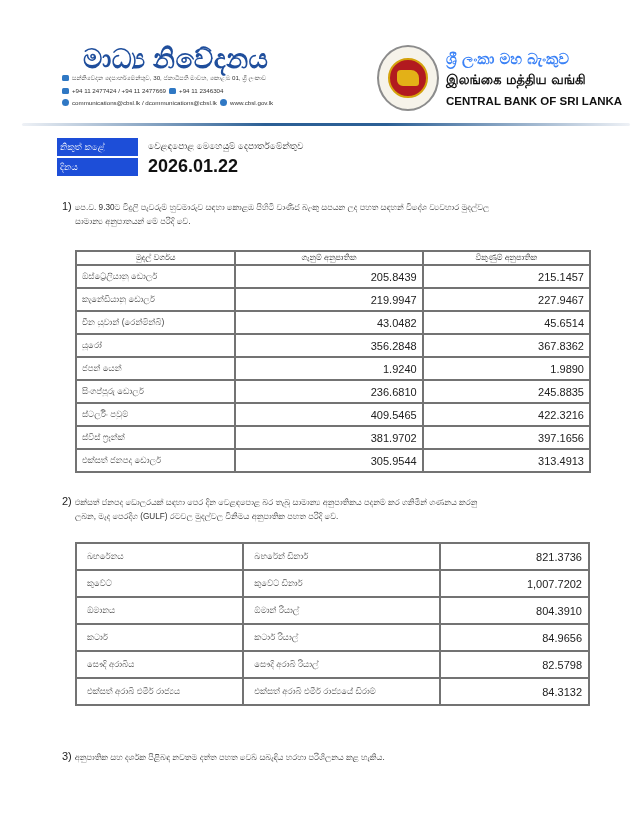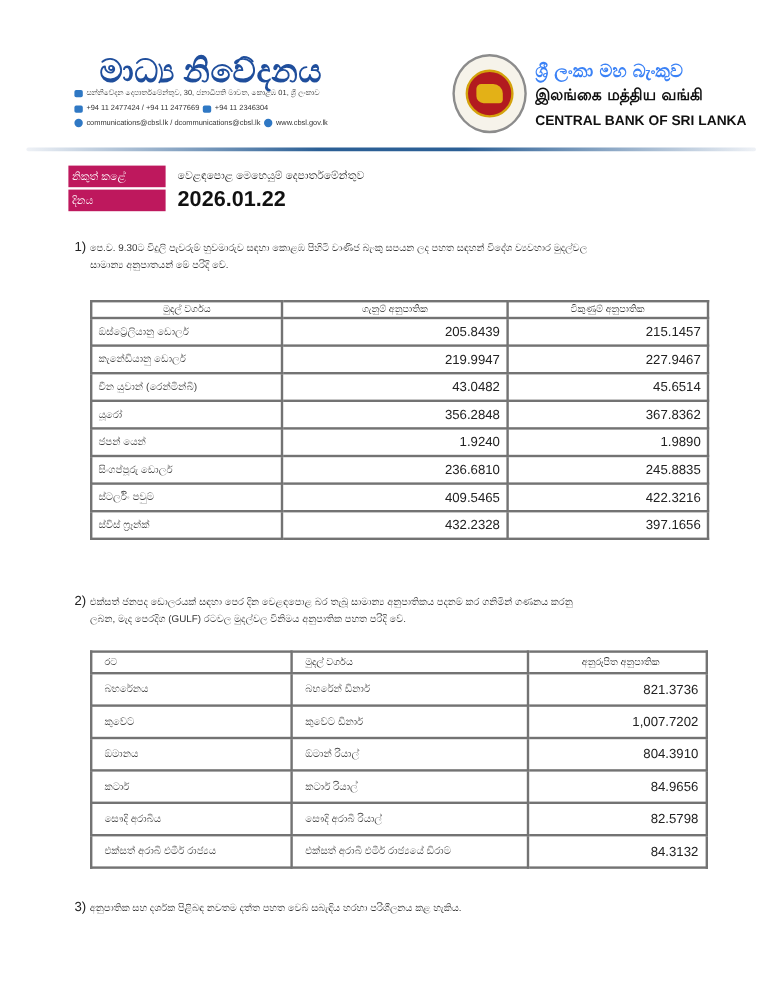--- a/index.html
+++ b/index.html
@@ -17,21 +17,21 @@
   .seal-inner { width: 40px; height: 40px; border-radius: 50%; background: #b21a1f; border: 2px solid #d4a20c; display: flex; align-items: center; justify-content: center; }
   .seal-lion { width: 22px; height: 16px; background: #e3b117; border-radius: 4px 8px 3px 6px; }
   .bank1 { position: absolute; left: 446px; top: 50px; font-size: 15px; font-weight: bold; color: #3b82f6; font-family: "DejaVu Sans", sans-serif; }
   .bank2 { position: absolute; left: 446px; top: 72px; font-size: 13px; font-weight: bold; color: #111; font-family: "DejaVu Sans", sans-serif; }
   .bank3 { position: absolute; left: 446px; top: 95px; font-size: 11.5px; font-weight: bold; color: #111; }
   .divider { position: absolute; left: 22px; top: 123px; width: 608px; height: 3px; background: linear-gradient(to right, rgba(200,210,225,0.3), #2b5f95 40%, #2b5f95 60%, rgba(200,210,225,0.3)); border-radius: 2px; }
 
   
   .meta { position: absolute; left: 57px; top: 137px; }
   .meta-row { display: flex; align-items: center; height: 19px; margin-bottom: 1px; }
-  .meta-label { width: 81px; height: 18px; background: #be185d; color: #fff; font-size: 9px; padding-left: 3px; line-height: 18px; }
+  .meta-label { width: 81px; height: 18px; background: #1d4ed8; color: #fff; font-size: 9px; padding-left: 3px; line-height: 18px; }
   .meta-value { padding-left: 10px; font-size: 9px; color: #222; }
   .meta-value.date { font-size: 18px; font-weight: bold; color: #111; }
 
   
   .para { position: absolute; left: 62px; width: 545px; font-size: 8.2px; color: #333; line-height: 14px; }
   .para .num { font-size: 11px; color: #222; margin-right: 3px; }
   .para .cont { display: block; padding-left: 13px; }
   .p1 { top: 199px; } .p2 { top: 494px; } .p3 { top: 749px; }
   .link { display: block; padding-left: 13px; color: #1a3fb5; text-decoration: underline; font-family: "Liberation Serif", serif; font-size: 9px; }
 
@@ -139,43 +139,43 @@
         <td class="num">236.6810</td>
         <td class="num">245.8835</td>
       </tr>
   <tr>
         <td class="name">ස්ටර්ලිං පවුම්</td>
         <td class="num">409.5465</td>
         <td class="num">422.3216</td>
       </tr>
   <tr>
         <td class="name">ස්විස් ෆ්‍රෑන්ක්</td>
-        <td class="num">432.2328</td>
+        <td class="num">381.9702</td>
         <td class="num">397.1656</td>
+      </tr>
+  <tr>
+        <td class="name">එක්සත් ජනපද ඩොලර්</td>
+        <td class="num">305.9544</td>
+        <td class="num">313.4913</td>
       </tr>
 </tbody>
   </table>
 
 <div class="para p2">
   <span class="num">2)</span><span>එක්සත් ජනපද ඩොලරයක් සඳහා පෙර දින වෙළඳපොළ බර තැබූ සාමාන්‍ය අනුපාතිකය පදනම් කර ගනිමින් ගණනය කරනු</span>
   <span class="cont">ලබන, මැද පෙරදිග (GULF) රටවල මුදල්වල විනිමය අනුපාතික පහත පරිදි වේ.</span>
 </div>
 
 <table class="t2">
   <colgroup>
       <col style="width:168px">
       <col style="width:198px">
       <col style="width:149px">
     </colgroup>
   <tbody>
-      <tr>
-    <th>රට</th>
-    <th>මුදල් වර්ගය</th>
-    <th class="c3">අනුරූපිත අනුපාතික</th>
-  </tr>
   <tr>
         <td>බහරේනය</td>
         <td>බහරේන් ඩිනාර්</td>
         <td class="num">821.3736</td>
       </tr>
   <tr>
         <td>කුවේට්</td>
         <td>කුවේට් ඩිනාර්</td>
         <td class="num">1,007.7202</td>
       </tr>

